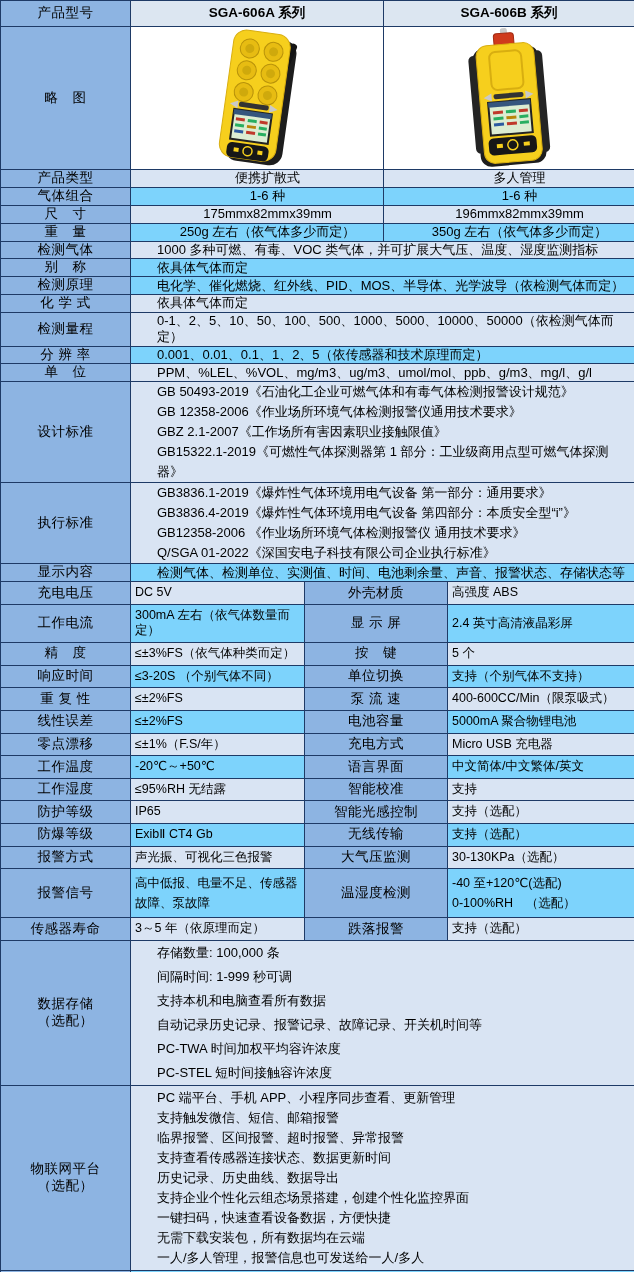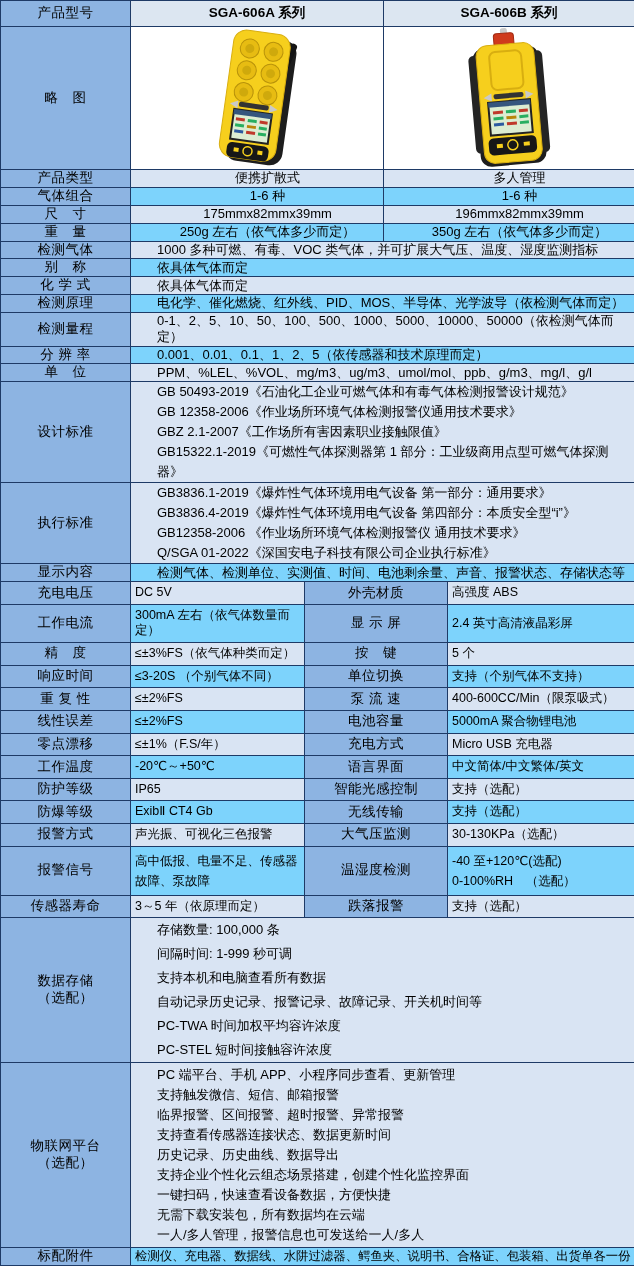--- a/index.html
+++ b/index.html
@@ -148,27 +148,27 @@
 </tr>
 
 <tr class="r">
   <td class="lab">检测气体</td>
   <td class="v" colspan="4">1000 多种可燃、有毒、VOC 类气体，并可扩展大气压、温度、湿度监测指标</td>
 </tr>
 <tr class="r alt">
   <td class="lab">别　称</td>
   <td class="v" colspan="4">依具体气体而定</td>
 </tr>
+<tr class="r alt">
+  <td class="lab">检测原理</td>
+  <td class="v" colspan="4">电化学、催化燃烧、红外线、PID、MOS、半导体、光学波导（依检测气体而定）</td>
+</tr>
 <tr class="r">
   <td class="lab">化 学 式</td>
   <td class="v" colspan="4">依具体气体而定</td>
-</tr>
-<tr class="r alt">
-  <td class="lab">检测原理</td>
-  <td class="v" colspan="4">电化学、催化燃烧、红外线、PID、MOS、半导体、光学波导（依检测气体而定）</td>
 </tr>
 <tr class="r">
   <td class="lab">检测量程</td>
   <td class="v" colspan="4">0-1、2、5、10、50、100、500、1000、5000、10000、50000（依检测气体而定）</td>
 </tr>
 <tr class="r alt">
   <td class="lab">分 辨 率</td>
   <td class="v" colspan="4">0.001、0.01、0.1、1、2、5（依传感器和技术原理而定）</td>
 </tr>
 <tr class="r">
@@ -237,20 +237,26 @@
   <td class="lab">零点漂移</td>
   <td class="v v4">≤±1%（F.S/年）</td>
   <td class="lab" colspan="2">充电方式</td>
   <td class="v v4">Micro USB 充电器</td>
 </tr>
 <tr class="r alt">
   <td class="lab">工作温度</td>
   <td class="v v4">-20℃～+50℃</td>
   <td class="lab" colspan="2">语言界面</td>
   <td class="v v4">中文简体/中文繁体/英文</td>
+</tr>
+<tr class="r">
+  <td class="lab">工作湿度</td>
+  <td class="v v4">≤95%RH 无结露</td>
+  <td class="lab" colspan="2">智能校准</td>
+  <td class="v v4">支持</td>
 </tr>
 <tr class="r">
   <td class="lab">防护等级</td>
   <td class="v v4">IP65</td>
   <td class="lab" colspan="2">智能光感控制</td>
   <td class="v v4">支持（选配）</td>
 </tr>
 <tr class="r alt">
   <td class="lab">防爆等级</td>
   <td class="v v4">ExibⅡ CT4 Gb</td>

